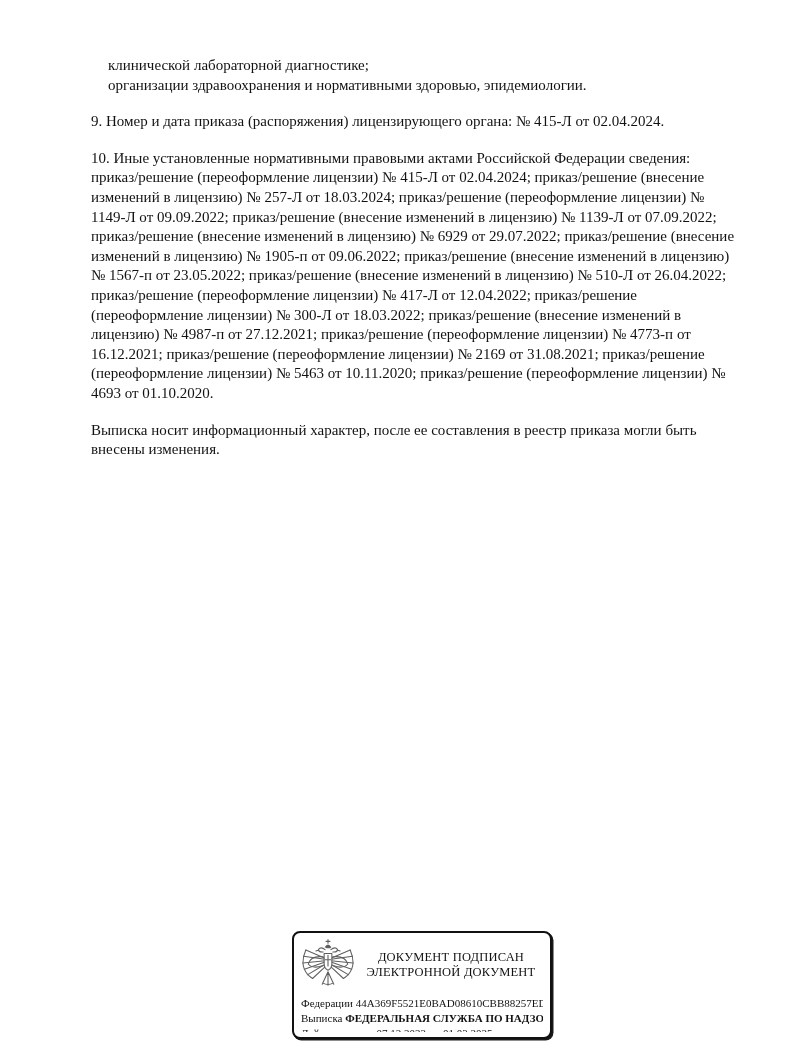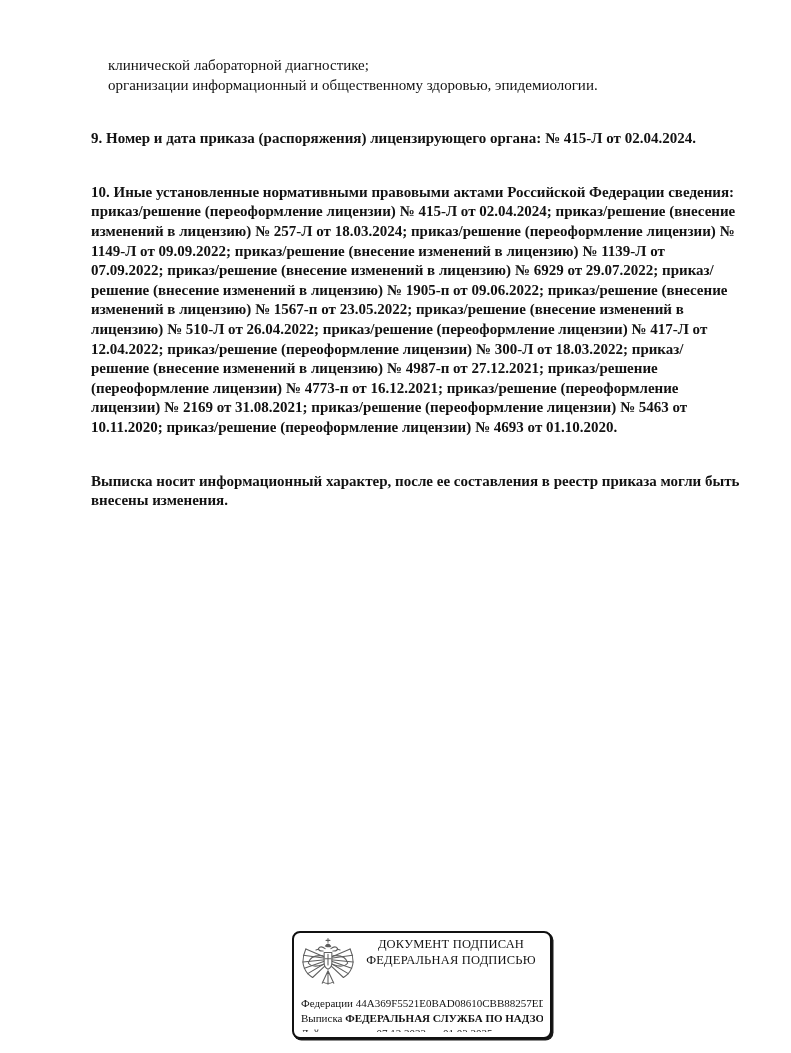--- a/index.html
+++ b/index.html
@@ -13,37 +13,38 @@
   .doc {
     position: absolute;
     left: 91px; top: 56px;
     width: 650px;
     font-size: 15px;
     line-height: 19.6px;
     color: #121212;
     text-align: left;
   }
   .cont-line { padding-left: 17px; }
-  .para { margin: 34px 0 0 0; font-weight: bold; }
+  .para { margin: 17px 0 0 0; }
   .stamp {
     position: absolute;
     left: 292px; top: 931px;
     width: 260px; height: 108px;
     box-sizing: border-box;
     background: #ffffff;
     border: 2px solid #111111;
     border-radius: 8px;
     box-shadow: 1.5px 1.5px 0 rgba(0,0,0,0.9);
     padding: 4px 7px 5px 7px;
     display: flex;
     flex-direction: column;
     color: #121212;
   }
   .stamp-head {
     display: flex;
+    align-items: center;
     gap: 4px;
     height: 56px;
     flex: 0 0 auto;
   }
   .emblem { width: 54px; height: 54px; flex: 0 0 auto; display: block; }
   .emblem svg { width: 100%; height: 100%; display: block; }
   .stamp-title {
     flex: 1;
     text-align: center;
     font-size: 12.5px;
@@ -59,21 +60,21 @@
     overflow: hidden;
   }
   .bold { font-weight: bold; }
 </style>
 </head>
 <body>
 
 <div class="doc">
   <div>
     <div class="cont-line">клинической лабораторной диагностике;</div>
-    <div class="cont-line">организации информационный и общественному здоровью, эпидемиологии.</div>
+    <div class="cont-line">организации здравоохранения и нормативными здоровью, эпидемиологии.</div>
   </div>
   <p class="para">9. Номер и дата приказа (распоряжения) лицензирующего органа: № 415-Л от 02.04.2024.</p>
   <p class="para">10. Иные установленные нормативными правовыми актами Российской Федерации сведения: приказ/решение (переоформление лицензии) № 415-Л от 02.04.2024; приказ/решение (внесение изменений в лицензию) № 257-Л от 18.03.2024; приказ/решение (переоформление лицензии) № 1149-Л от 09.09.2022; приказ/решение (внесение изменений в лицензию) № 1139-Л от 07.09.2022; приказ/решение (внесение изменений в лицензию) № 6929 от 29.07.2022; приказ/решение (внесение изменений в лицензию) № 1905-п от 09.06.2022; приказ/решение (внесение изменений в лицензию) № 1567-п от 23.05.2022; приказ/решение (внесение изменений в лицензию) № 510-Л от 26.04.2022; приказ/решение (переоформление лицензии) № 417-Л от 12.04.2022; приказ/решение (переоформление лицензии) № 300-Л от 18.03.2022; приказ/решение (внесение изменений в лицензию) № 4987-п от 27.12.2021; приказ/решение (переоформление лицензии) № 4773-п от 16.12.2021; приказ/решение (переоформление лицензии) № 2169 от 31.08.2021; приказ/решение (переоформление лицензии) № 5463 от 10.11.2020; приказ/решение (переоформление лицензии) № 4693 от 01.10.2020.</p>
   <p class="para">Выписка носит информационный характер, после ее составления в реестр приказа могли быть внесены изменения.</p>
 </div>
 
 <div class="stamp">
   <div class="stamp-head">
     <span class="emblem">
       <svg viewBox="0 0 56 56" xmlns="http://www.w3.org/2000/svg">
@@ -96,21 +97,21 @@
 
           <path d="M24 16 h8 v11 q0 4.5 -4 6.5 q-4 -2 -4 -6.5 z" fill="#ffffff"></path>
           <path d="M28 18 v11 M25 22.5 h6"></path>
 
           <path d="M28 35 l-6 13 M28 35 v14 M28 35 l6 13 M22.5 46.5 q5.5 3.5 11 0"></path>
         </g>
       </svg>
     </span>
     <div class="stamp-title">
       <div>ДОКУМЕНТ ПОДПИСАН</div>
-      <div>ФЕДЕРАЛЬНАЯ ПОДПИСЬЮ</div>
+      <div>ЭЛЕКТРОННОЙ ДОКУМЕНТ</div>
     </div>
   </div>
   <div class="stamp-fields">
     <div>
       <span>Федерации</span>
       <span>44A369F5521E0BAD08610CBB88257ED3</span>
     </div>
     <div>
       <span>Выписка</span>
       <span class="bold">ФЕДЕРАЛЬНАЯ СЛУЖБА ПО НАДЗОРУ В С</span>

